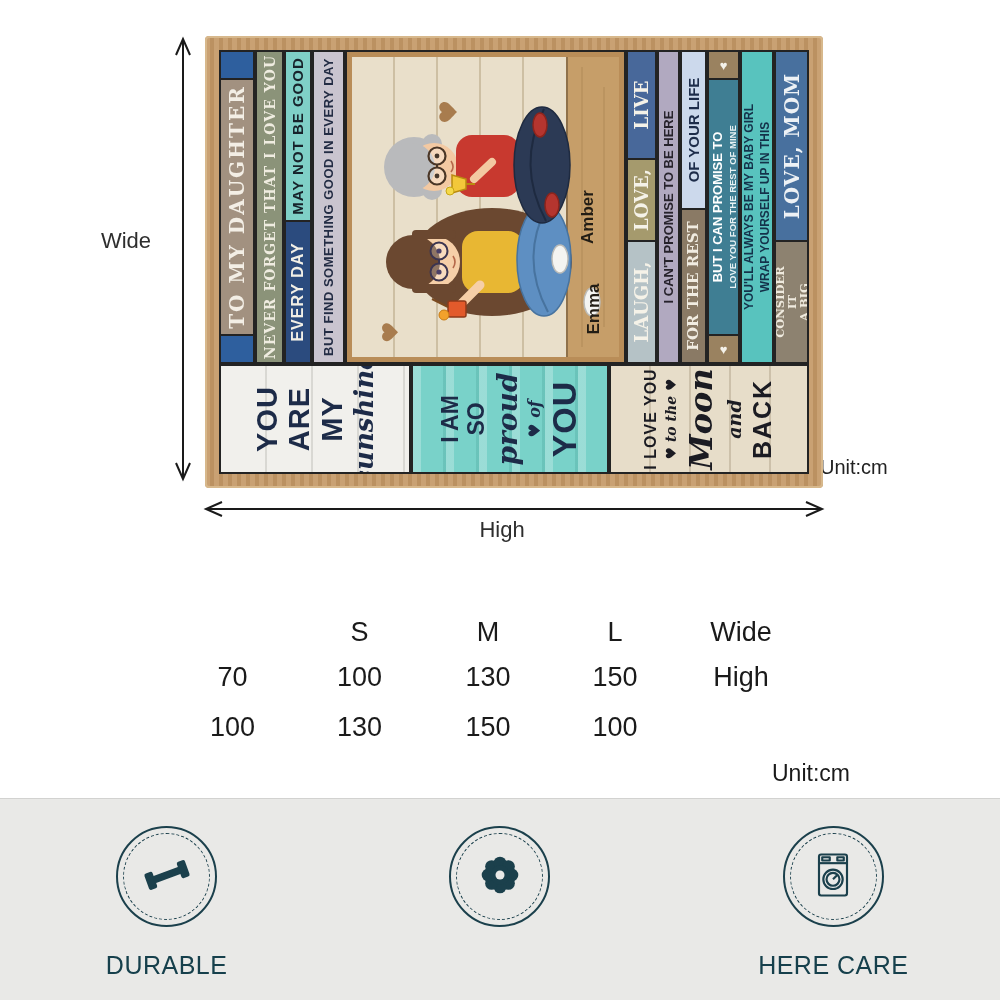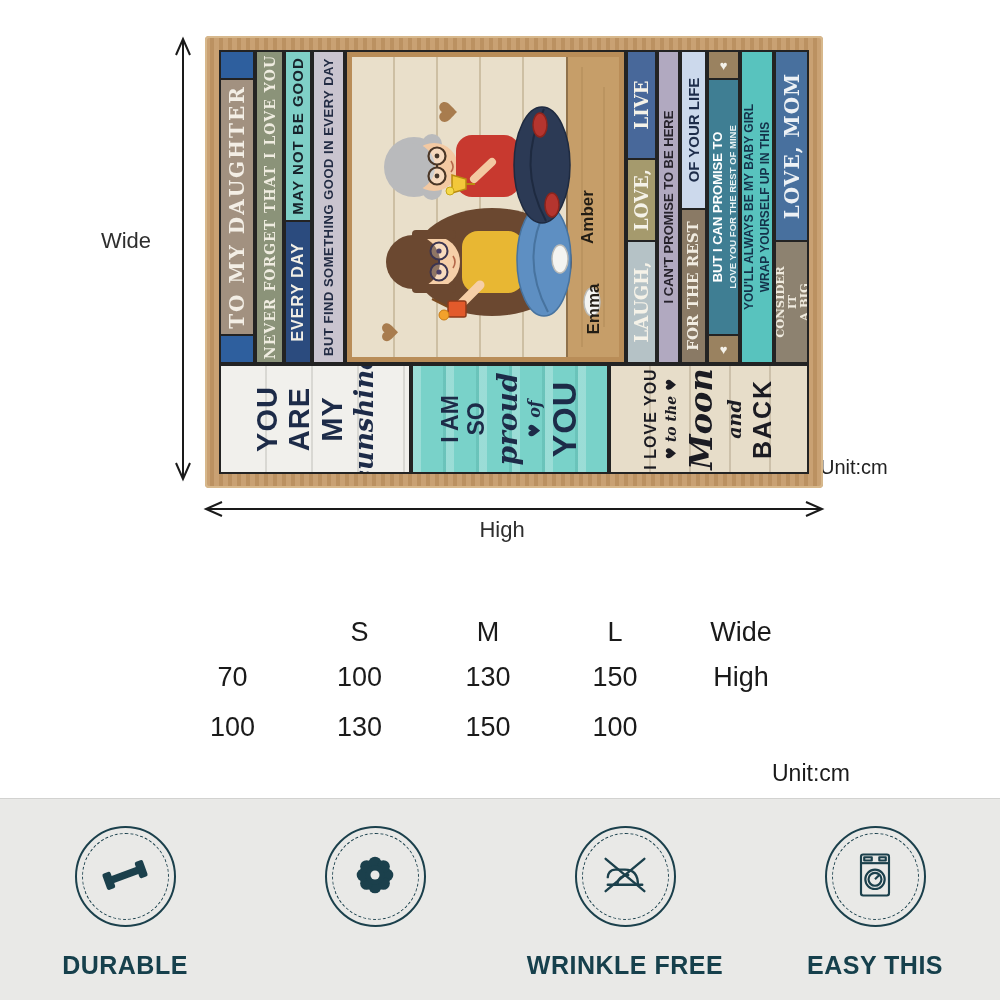--- a/index.html
+++ b/index.html
@@ -102,21 +102,21 @@
               font-size:27px;color:#1a1a1a;}
   .size-table div{display:flex;align-items:center;justify-content:center;}
   .unit-table{position:absolute;left:772px;top:760px;font-size:23px;color:#1a1a1a;}
   
   .features{position:absolute;left:0;top:798px;width:1000px;height:202px;background:#e9e9e7;
             border-top:1px solid #d2d2d0;display:flex;}
   .feature{flex:1;display:flex;flex-direction:column;align-items:center;justify-content:flex-start;padding-top:27px;}
   .fcircle{position:relative;width:101px;height:101px;border:2.5px solid #1b404c;border-radius:50%;
            box-sizing:border-box;display:flex;align-items:center;justify-content:center;background:transparent;}
   .fcircle::before{content:"";position:absolute;inset:5px;border:1.6px dashed #1b404c;border-radius:50%;}
-  .flabel{margin-top:24px;font-size:25px;font-weight:bold;letter-spacing:.5px;color:#16404c;}
+  .flabel{margin-top:24px;font-size:25px;font-weight:normal;letter-spacing:.5px;color:#16404c;}
 </style>
 </head>
 <body>
 
 <div class="page">
 
   <svg class="arrow-svg" style="left:168px;top:30px;" width="30" height="458" viewBox="0 0 30 458">
     <line x1="15" y1="11" x2="15" y2="447" stroke="#1a1a1a" stroke-width="2"></line>
     <polyline points="8,25 15,9 22,25" fill="none" stroke="#1a1a1a" stroke-width="2"></polyline>
     <polyline points="8,433 15,449 22,433" fill="none" stroke="#1a1a1a" stroke-width="2"></polyline>
@@ -374,46 +374,32 @@
               <circle cx="26" cy="15" r="6"></circle>
                 <circle cx="33.8" cy="18.2" r="6"></circle>
               <circle cx="26" cy="26" r="9"></circle>
             </g>
             <circle cx="26" cy="26" r="4.2" fill="#e9e9e7"></circle>
           </svg>
         </span>
       </div>
     </div>
 
-    <div class="feature">
-      <div class="fcircle">
-        <span>
-          <svg width="56" height="56" viewBox="0 0 52 52" fill="none" stroke="#1b404c" stroke-width="2.2" stroke-linecap="round" stroke-linejoin="round">
-            <path d="M10,35 h32"></path>
-            <path d="M38,35 c0,-9 -4,-14 -12,-14 h-9 c-5,0 -7,4 -7,7"></path>
-            <path d="M19,35 c0,-6 5,-9 10,-9"></path>
-            <line x1="8" y1="11" x2="44" y2="41"></line>
-            <line x1="44" y1="11" x2="8" y2="41"></line>
-          </svg>
-        </span>
-      </div>
-      <div class="flabel">WRINKLE FREE</div>
-    </div>
 
     <div class="feature">
       <div class="fcircle">
         <span>
           <svg width="56" height="56" viewBox="0 0 52 52" fill="none" stroke="#1b404c" stroke-width="2" stroke-linejoin="round">
             <rect x="13" y="7" width="26" height="38" rx="2"></rect>
             <line x1="13" y1="15" x2="39" y2="15"></line>
             <rect x="16" y="9.5" width="7" height="3"></rect>
             <rect x="30" y="9.5" width="6" height="3"></rect>
             <circle cx="26" cy="30" r="9"></circle>
             <circle cx="26" cy="30" r="6"></circle>
             <line x1="26" y1="30" x2="30" y2="26"></line>
           </svg>
         </span>
       </div>
-      <div class="flabel">EASY THIS</div>
+      <div class="flabel">HERE CARE</div>
     </div>
 
   </div>
 </div>
 
 </body></html>

